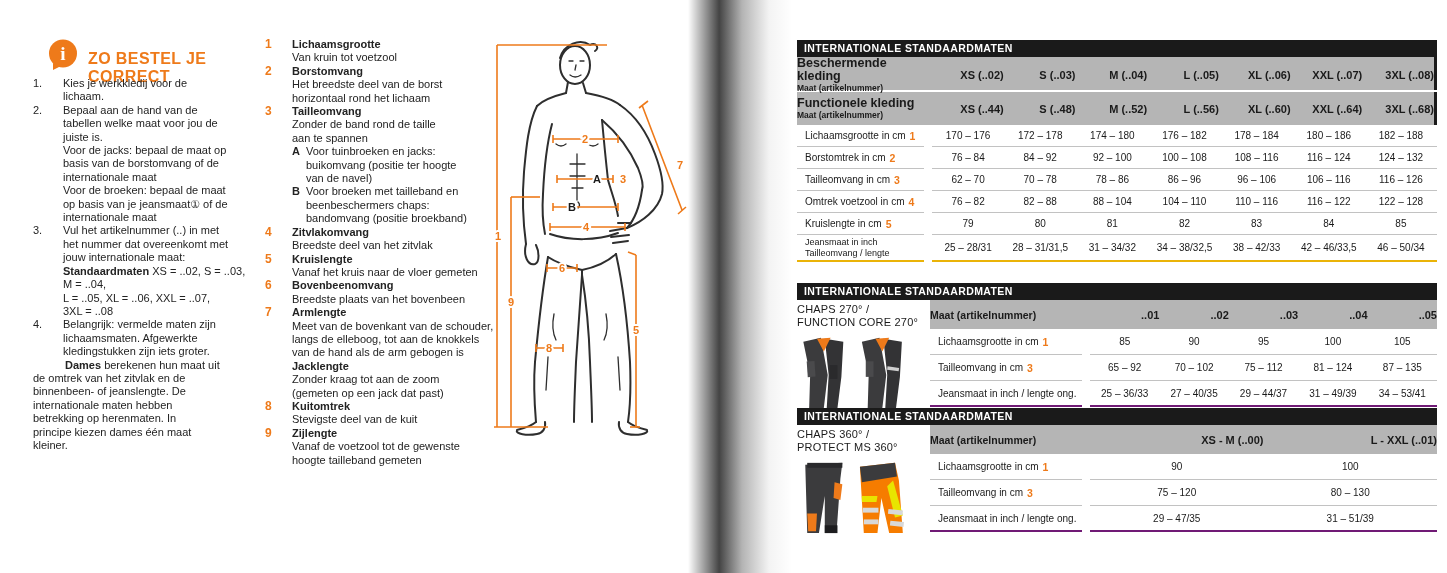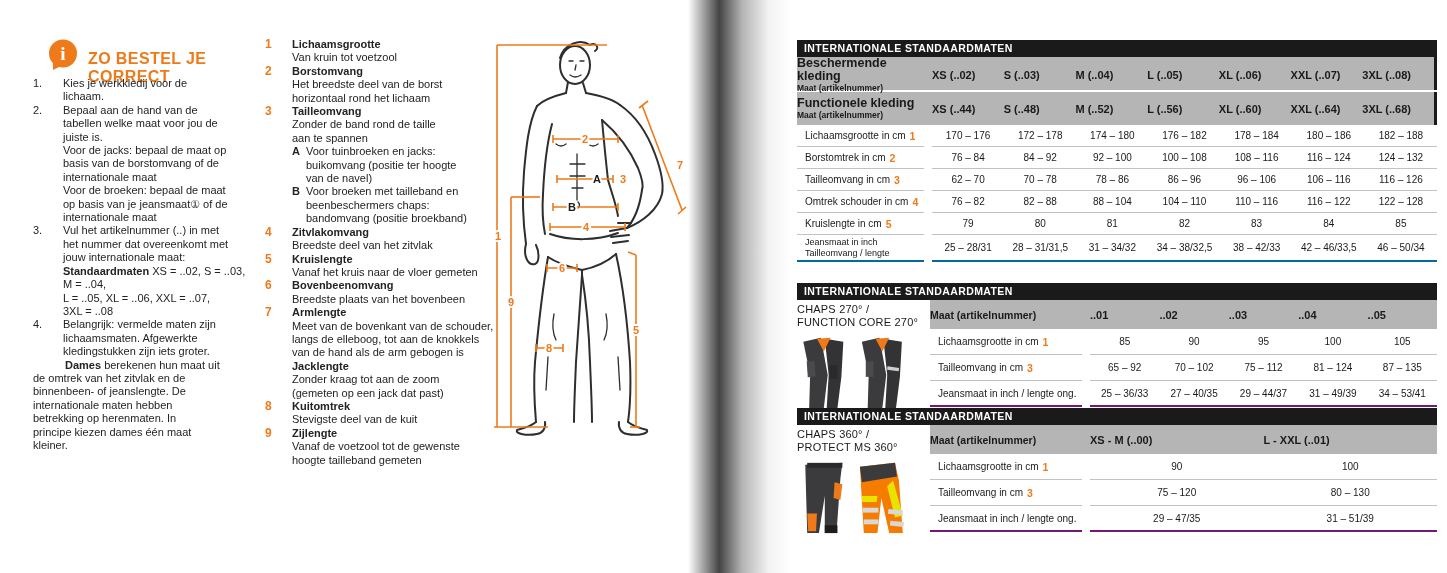--- a/index.html
+++ b/index.html
@@ -52,32 +52,32 @@
   .t1-grid{display:grid;grid-template-columns:135px repeat(7,1fr);}
   .t2-grid{display:grid;grid-template-columns:160px repeat(5,1fr);}
   .t3-grid{display:grid;grid-template-columns:160px repeat(2,1fr);}
 
   .hgrid{background:#b5b5b5;align-items:center;}
   .t1 .hgrid{height:33px;border-right:3px solid #1a1a1a;}
   .hgrid.gap{margin-bottom:2px;}
   .hlabel{padding-left:0;}
   .hlabel .ht{font-weight:bold;font-size:12.5px;line-height:1.05;display:block;}
   .hlabel .hs{font-weight:bold;font-size:8.5px;display:block;}
-  .hcell{text-align:left;font-weight:bold;font-size:11px;}
+  .hcell{text-align:right;font-weight:bold;font-size:11px;}
 
   .tr{align-items:center;}
   .t1 .tr{height:22px;}
   .t1 .tr:last-child{height:27px;}
   .t1 .tr:last-child .lbl span{font-size:9px;line-height:1.15;}
   .td{height:100%;display:flex;align-items:center;border-bottom:1px solid #c2c2c2;box-sizing:border-box;}
   .td.lbl{padding-left:8px;margin-right:8px;font-size:10px;}
   .td.lbl span{white-space:pre-line;}
   .td.val{justify-content:center;font-size:10px;}
   .mk{color:#ee7a1a;font-weight:bold;margin-left:4px;font-size:10.5px;}
-  .t1 .tbody .tr:last-child .td{border-bottom:2px solid #0369a1;}
+  .t1 .tbody .tr:last-child .td{border-bottom:2px solid #eab308;}
   .t2 .tbody .tr:last-child .td,.t3 .tbody .tr:last-child .td{border-bottom:2px solid #701a75;}
 
   .prod-col{position:absolute;left:0;top:20px;width:128px;}
   .prod-name{font-size:11px;font-weight:normal;line-height:1.15;letter-spacing:.2px;}
   .prod-img{margin-top:4px;}
   .t3 .prod-col{border-bottom:0;}
   .val-area{margin-left:133px;width:507px;}
   .t2 .hgrid,.t3 .hgrid{height:29px;}
   .t2 .hlabel,.t3 .hlabel{font-weight:bold;font-size:10.5px;}
   .t2 .tr,.t3 .tr{height:26px;}
@@ -345,21 +345,21 @@
             <div class="td val">62 – 70</div>
             <div class="td val">70 – 78</div>
             <div class="td val">78 – 86</div>
             <div class="td val">86 – 96</div>
             <div class="td val">96 – 106</div>
             <div class="td val">106 – 116</div>
             <div class="td val">116 – 126</div>
           </div>
           <div class="tr t1-grid">
             <div class="td lbl">
-              <span>Omtrek schouder in cm</span>
+              <span>Omtrek voetzool in cm</span>
               <span class="mk">4</span>
             </div>
             <div class="td val">76 – 82</div>
             <div class="td val">82 – 88</div>
             <div class="td val">88 – 104</div>
             <div class="td val">104 – 110</div>
             <div class="td val">110 – 116</div>
             <div class="td val">116 – 122</div>
             <div class="td val">122 – 128</div>
           </div>

